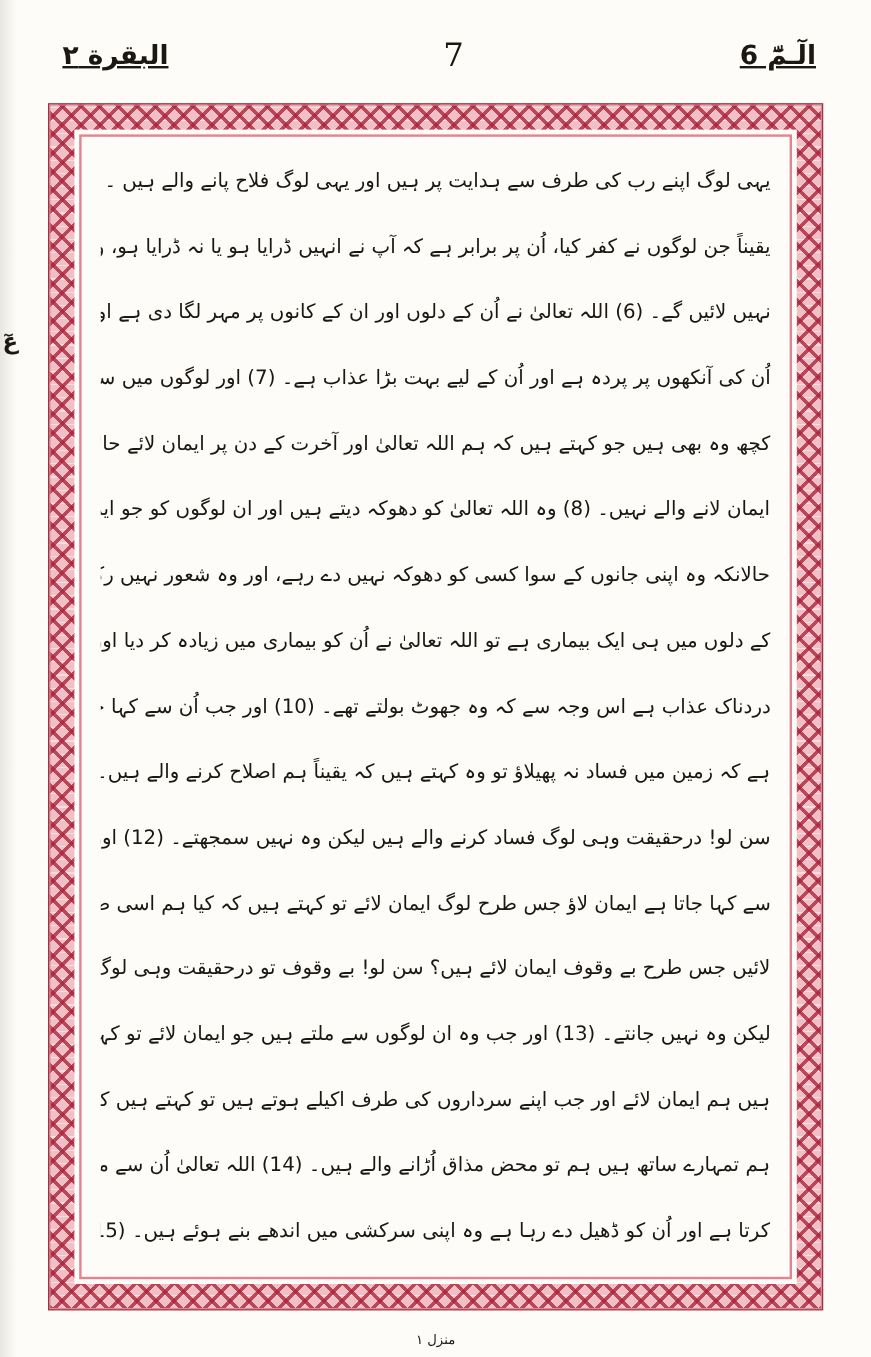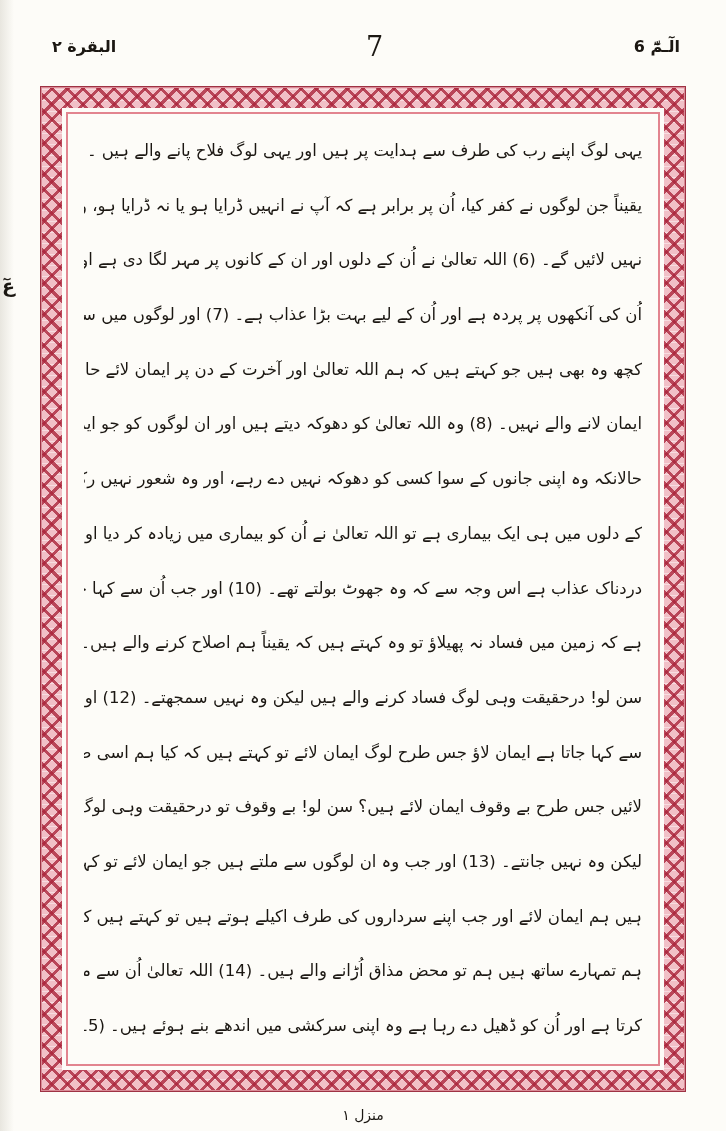--- a/index.html
+++ b/index.html
@@ -15,22 +15,23 @@
     background:linear-gradient(90deg,#e8e6df 0px,#fdfcf8 14px,#fdfcf8 100%);
     color:#1b1712;
   }
 
   
   .header{
     position:absolute;top:22px;left:52px;right:46px;height:48px;
     display:flex;align-items:center;justify-content:space-between;
   }
   .h-arabic{
-    font-size:16px;font-weight:bold;direction:rtl;
+    font-size:22px;font-weight:bold;direction:rtl;
     font-family:"DejaVu Sans", sans-serif;
+    text-decoration:underline;
   }
   .h-pageno{
     font-size:27px;font-family:"DejaVu Serif", serif;
     letter-spacing:1px;
   }
 
   
   .ruku{
     position:absolute;left:2px;top:274px;
     font-size:19px;font-weight:bold;direction:rtl;
@@ -68,21 +69,21 @@
   .line{
     height:49px;line-height:49px;
     white-space:nowrap;overflow:hidden;
     text-align:justify;
     text-align-last:justify;
   }
 
   
   .footer{
     position:absolute;left:0;right:0;bottom:8px;
-    text-align:center;font-size:14px;direction:rtl;
+    text-align:center;font-size:11px;direction:rtl;
   }
 </style>
 </head>
 <body>
 
 <div class="page">
 
   <div class="header">
     <span class="h-arabic">البقرة ٢</span>
     <span class="h-pageno">7</span>

